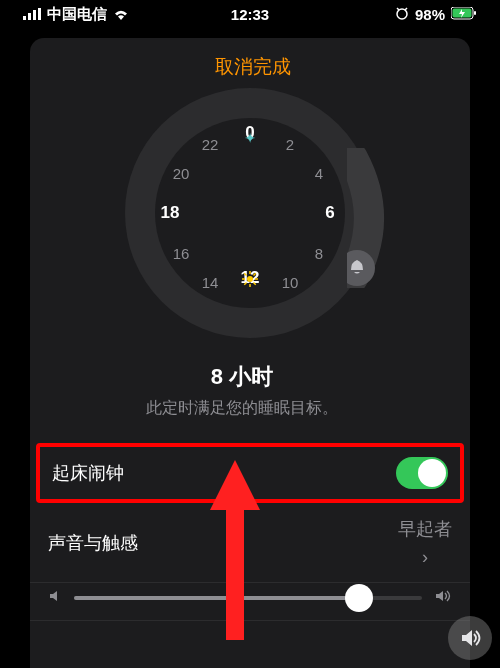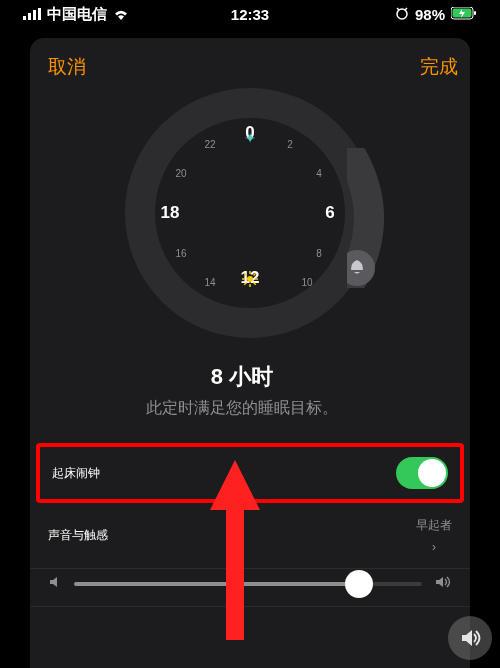--- a/index.html
+++ b/index.html
@@ -26,21 +26,21 @@
   .sheet {
     margin: 10px 30px 0 30px;
     background: #1c1c1e;
     border-radius: 14px 14px 0 0;
     height: 640px;
     overflow: hidden;
     position: relative;
   }
   .sheet-header {
     display: flex;
-    justify-content: space-between;
+    justify-content: center;
     padding: 16px 12px 8px 18px;
     font-size: 19px;
     color: #ff9500;
   }
   .dial-wrap {
     display:flex; justify-content:center; padding: 0 0 10px 0;
   }
   .dial {
     width: 250px; height: 250px; position: relative;
   }
@@ -48,21 +48,21 @@
     width: 250px; height: 250px; border-radius: 50%;
     background: #2c2c2e;
     position: relative;
   }
   .dial-inner {
     position:absolute; left:30px; top:30px; width:190px; height:190px;
     border-radius:50%; background:#1c1c1e;
   }
   .dial-num {
     position:absolute; width:30px; text-align:center;
-    font-size:10px; color:#8e8e93; transform: translate(-50%,-50%);
+    font-size:15px; color:#8e8e93; transform: translate(-50%,-50%);
   }
   .dial-num.big { font-size:17px; color:#fff; font-weight:600; }
   .arc-handle {
     position:absolute; right:-6px; top:60px; width:34px; height:130px;
   }
   .sparkle {
     position:absolute; left:50%; top:42px; transform:translateX(-50%);
     color:#5ac8c8; font-size:14px;
   }
   .sun {
@@ -77,21 +77,21 @@
   }
   .summary-sub {
     font-size:16px; color:#8e8e93;
   }
   .section-title {
     font-size:20px; font-weight:600; padding: 18px 18px 10px 18px;
     border-top: 8px solid #000;
   }
   .row {
     display:flex; align-items:center; justify-content:space-between;
-    padding: 14px 18px; font-size:12px;
+    padding: 14px 18px; font-size:18px;
     border-bottom:1px solid #2c2c2e;
   }
   .row.highlight {
     border: 4px solid #ff0000;
     border-radius:4px;
     margin: 0 6px;
     padding: 10px 12px;
   }
   .toggle {
     width:52px; height:32px; border-radius:16px; background:#34c759;
@@ -181,21 +181,21 @@
   <div class="dial-wrap">
     <div class="dial">
       <div class="dial-face">
         <div class="dial-inner"></div>
 
         <div class="dial-num big" style="left:125px;top:45px">0</div>
         <div class="dial-num" style="left:165px;top:56px">2</div>
         <div class="dial-num" style="left:194px;top:85px">4</div>
         <div class="dial-num big" style="left:205px;top:125px">6</div>
         <div class="dial-num" style="left:194px;top:165px">8</div>
-        <div class="dial-num" style="left:182px;top:194px">10</div>
+        <div class="dial-num" style="left:165px;top:194px">10</div>
         <div class="dial-num big" style="left:125px;top:190px">12</div>
         <div class="dial-num" style="left:85px;top:194px">14</div>
         <div class="dial-num" style="left:56px;top:165px">16</div>
         <div class="dial-num big" style="left:45px;top:125px">18</div>
         <div class="dial-num" style="left:56px;top:85px">20</div>
         <div class="dial-num" style="left:85px;top:56px">22</div>
         <span class="sparkle">✦</span>
         <span class="sun">
           <svg width="16" height="16" viewBox="0 0 16 16">
               <circle cx="8" cy="8" r="3" fill="#ffcc00"></circle>

